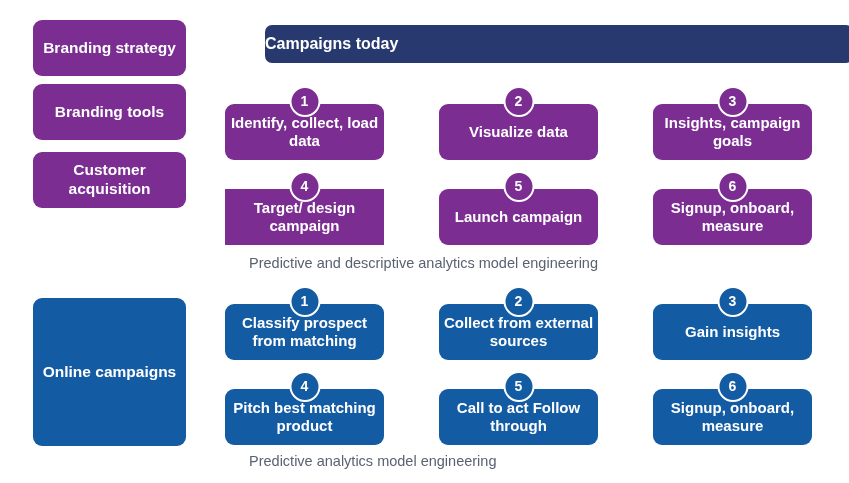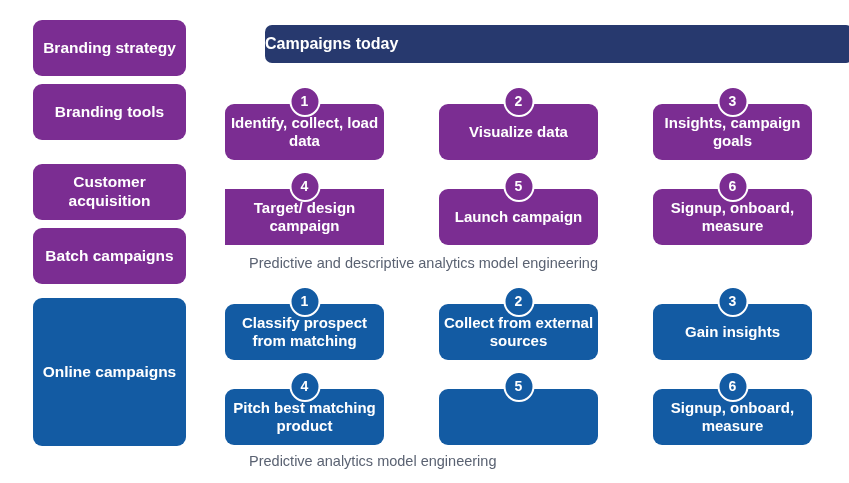--- a/index.html
+++ b/index.html
@@ -34,21 +34,21 @@
     text-align: center;
     display: flex;
     align-items: center;
     justify-content: center;
     box-sizing: border-box;
     padding: 16px 6px;
   }
   .side-box.purple { background: #7b2d92; }
 
   .side-box-1 { height: 56px; margin-bottom: 8px; }
-  .side-box-2 { height: 56px; margin-bottom: 24px; }
+  .side-box-2 { height: 56px; margin-bottom: 12px; }
   .side-box-3 { height: 56px; margin-bottom: 8px; }
   .side-box-4 { height: 56px; }
 
   .sidebar-online {
     position: absolute;
     left: 33px;
     top: 298px;
     width: 153px;
     height: 148px;
     border-radius: 9px;
@@ -160,23 +160,20 @@
 <div class="sidebar">
   <div class="side-box purple side-box-1">
     <span>Branding strategy</span>
   </div>
   <div class="side-box purple side-box-2">
     <span>Branding tools</span>
   </div>
   <div class="side-box purple side-box-3">
     <span>Customer acquisition</span>
   </div>
-  <div class="side-box purple side-box-4">
-    <span>Batch campaigns</span>
-  </div>
 </div>
 
 <div class="sidebar-online">
   <span>Online campaigns</span>
 </div>
 
 <div class="banner">
   <span>Campaigns today</span>
 </div>
 
@@ -248,20 +245,21 @@
 <div class="step col-1 row-b2">
   <div class="step-box blue h-56">
     <div class="step-badge blue">4</div>
     <span>Pitch best matching product</span>
   </div>
 </div>
 
 <div class="step col-2 row-b2">
   <div class="step-box blue h-56">
     <div class="step-badge blue">5</div>
+    <span>Call to act Follow through</span>
   </div>
 </div>
 
 <div class="step col-3 row-b2">
   <div class="step-box blue h-56">
     <div class="step-badge blue">6</div>
     <span>Signup, onboard, measure</span>
   </div>
 </div>
 

